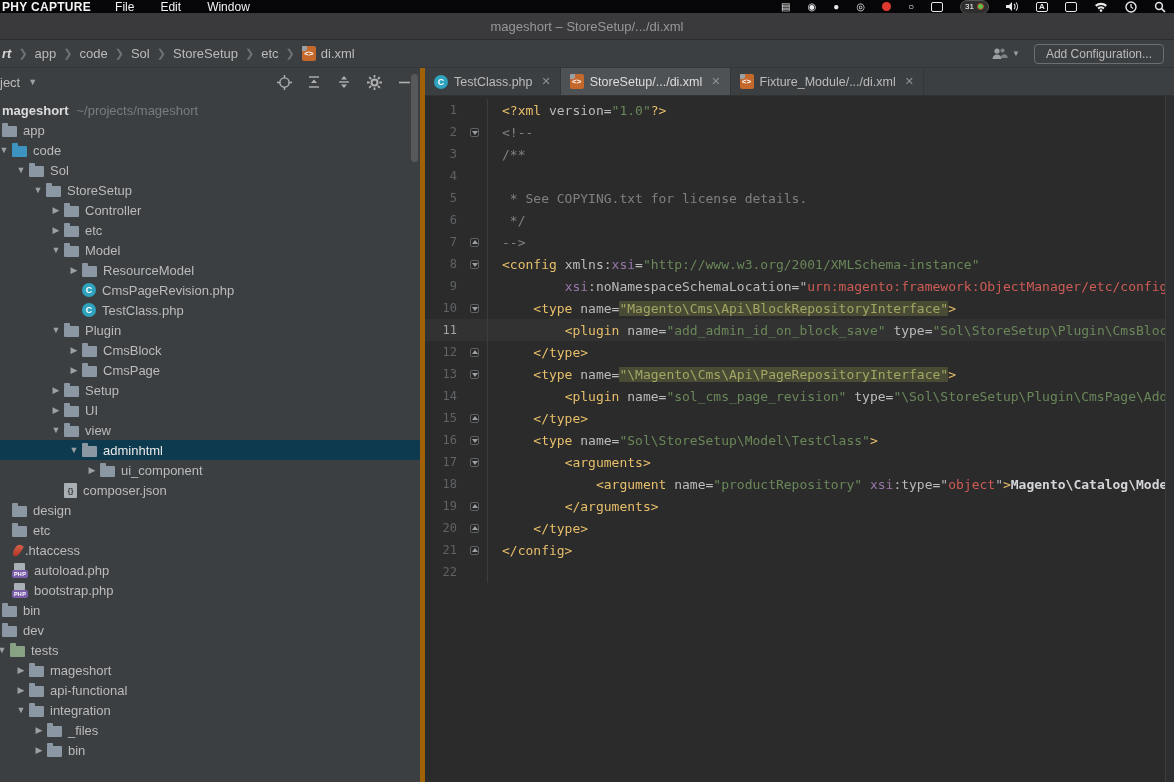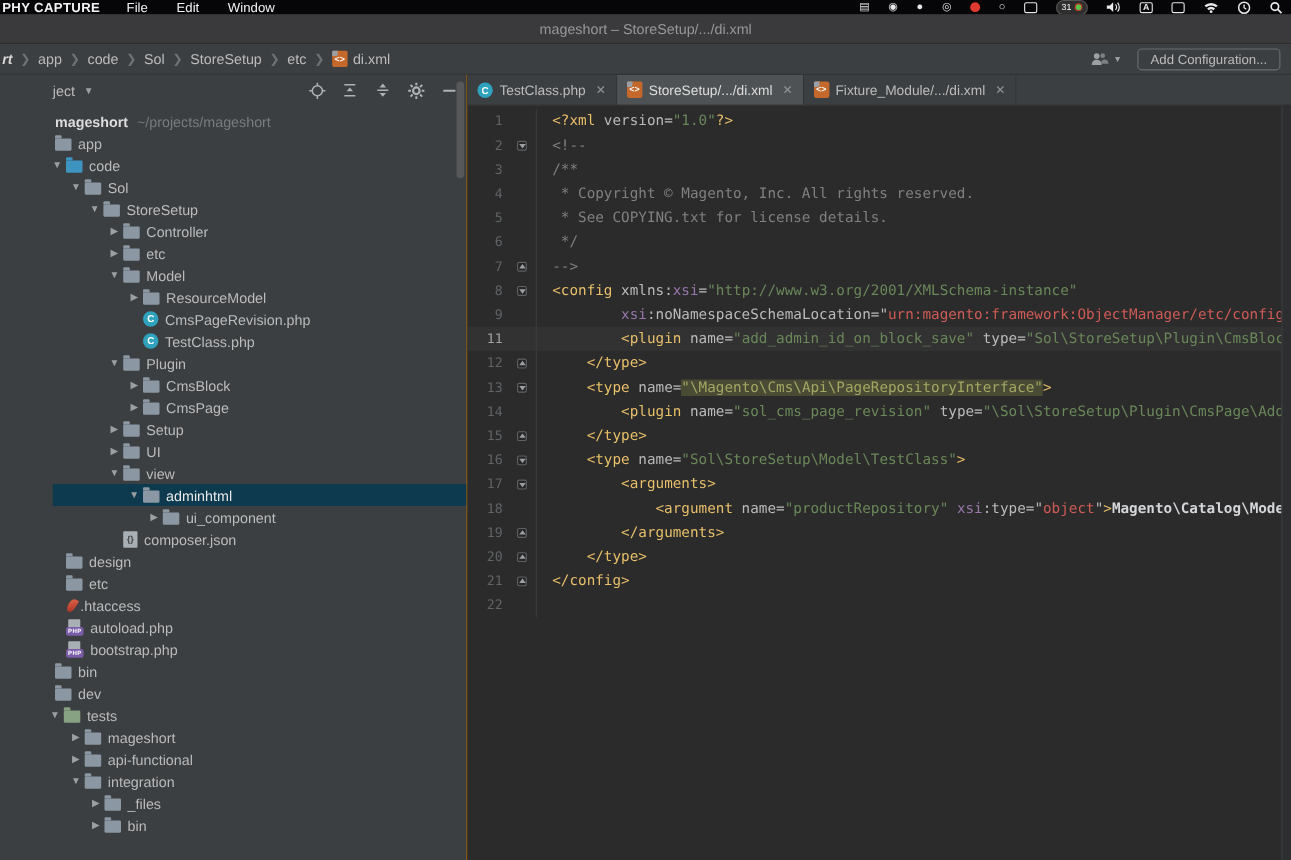--- a/index.html
+++ b/index.html
@@ -29,21 +29,21 @@
   .crumbs{ display:flex; align-items:center; gap:4px; padding-left:2px; overflow:hidden; }
   .crumb{ display:flex; align-items:center; gap:5px; white-space:nowrap; }
   .crumb.first{ font-weight:bold; color:#d6d6d6;font-style:italic; }
   .csep{ color:#6e7274; font-size:11px; margin:0 3px; }
   .crumb-right{ margin-left:auto; display:flex; align-items:center; gap:14px; padding-right:10px; }
   .addcfg{ height:20px; border:1px solid #6b6e70; border-radius:4px; background:transparent;
     color:#bbbbbb; font-size:12px; padding:0 11px; font-family:"Liberation Sans",sans-serif; }
   .userico{ display:flex; align-items:center; gap:3px; color:#9da0a2; }
   
   .main{ position:absolute; left:0; top:68px; width:100%; bottom:0; display:flex; }
-  .ppanel{ position:relative; width:425px; background:#3c3f41; border-right:1px solid #a16207; overflow:hidden; flex:none;padding-left:48px; }
+  .ppanel{ position:relative; width:425px; background:#3c3f41; border-right:5px solid #a16207; overflow:hidden; flex:none; }
   .phead{ height:28px; display:flex; align-items:center; color:#bbbbbb; font-size:13px; padding-right:8px; }
   .phead .ptitle{ margin-left:0; white-space:nowrap; }
   .phead .caret{ color:#9da0a2; font-size:9px; margin-left:8px; }
   .phead-icons{ margin-left:auto; display:flex; align-items:center; gap:14px; }
   .phico{ width:16px; height:16px; display:flex; align-items:center; justify-content:center; color:#afb1b3; }
   .tree{ position:relative; padding-top:4px; }
   .trow{ height:20px; display:flex; align-items:center; font-size:13px; color:#bbbbbb; white-space:nowrap; position:relative; }
   .trow.sel{ background:#0d3a4e; color:#e9e9e9; }
   .arrow{ width:16px; flex:none; text-align:center; color:#9da0a2; font-size:9px; }
   .ticon{ flex:none; margin-right:6px; position:relative; }
@@ -443,21 +443,20 @@
             <span class="ltext"><span class="tk-cm">&lt;!--</span></span>
           </div>
           <div class="line">
             <span class="gnum">3</span>
             <span class="gfold"></span>
             <span class="ltext"><span class="tk-cm">/**</span></span>
           </div>
           <div class="line">
             <span class="gnum">4</span>
             <span class="gfold"></span>
-            <span class="ltext"><span class="tk-cm"> * Copyright © Magento, Inc. All rights reserved.</span></span>
           </div>
           <div class="line">
             <span class="gnum">5</span>
             <span class="gfold"></span>
             <span class="ltext"><span class="tk-cm"> * See COPYING.txt for license details.</span></span>
           </div>
           <div class="line">
             <span class="gnum">6</span>
             <span class="gfold"></span>
             <span class="ltext"><span class="tk-cm"> */</span></span>
@@ -473,20 +472,27 @@
             <span class="gnum">8</span>
             <span class="gfold">
               <span class="fm down"></span>
             </span>
             <span class="ltext"><span class="tk-tag">&lt;config </span><span class="tk-attr">xmlns:</span><span class="tk-ns">xsi</span><span class="tk-eq">=</span><span class="tk-str">"http://www.w3.org/2001/XMLSchema-instance"</span></span>
           </div>
           <div class="line">
             <span class="gnum">9</span>
             <span class="gfold"></span>
             <span class="ltext"><span class="tk-pl">        </span><span class="tk-ns">xsi</span><span class="tk-attr">:noNamespaceSchemaLocation</span><span class="tk-eq">="</span><span class="tk-err">urn:magento:framework:ObjectManager/etc/config.xs</span></span>
+          </div>
+          <div class="line">
+            <span class="gnum">10</span>
+            <span class="gfold">
+              <span class="fm down"></span>
+            </span>
+            <span class="ltext"><span class="tk-pl">    </span><span class="tk-tag">&lt;type </span><span class="tk-attr">name</span><span class="tk-eq">=</span><span class="tk-hl">"Magento\Cms\Api\BlockRepositoryInterface"</span><span class="tk-tag">&gt;</span></span>
           </div>
           <div class="line caret">
             <span class="gnum">11</span>
             <span class="gfold"></span>
             <span class="bulb"><span class="glass"></span><span class="base"></span></span>
             <span class="ltext"><span class="tk-pl">        </span><span class="tk-tag">&lt;plugin </span><span class="tk-attr">name</span><span class="tk-eq">=</span><span class="tk-str">"add_admin_id_on_block_save"</span><span class="tk-pl"> </span><span class="tk-attr">type</span><span class="tk-eq">=</span><span class="tk-str">"Sol\StoreSetup\Plugin\CmsBlock\A</span></span>
           </div>
           <div class="line">
             <span class="gnum">12</span>
             <span class="gfold">

